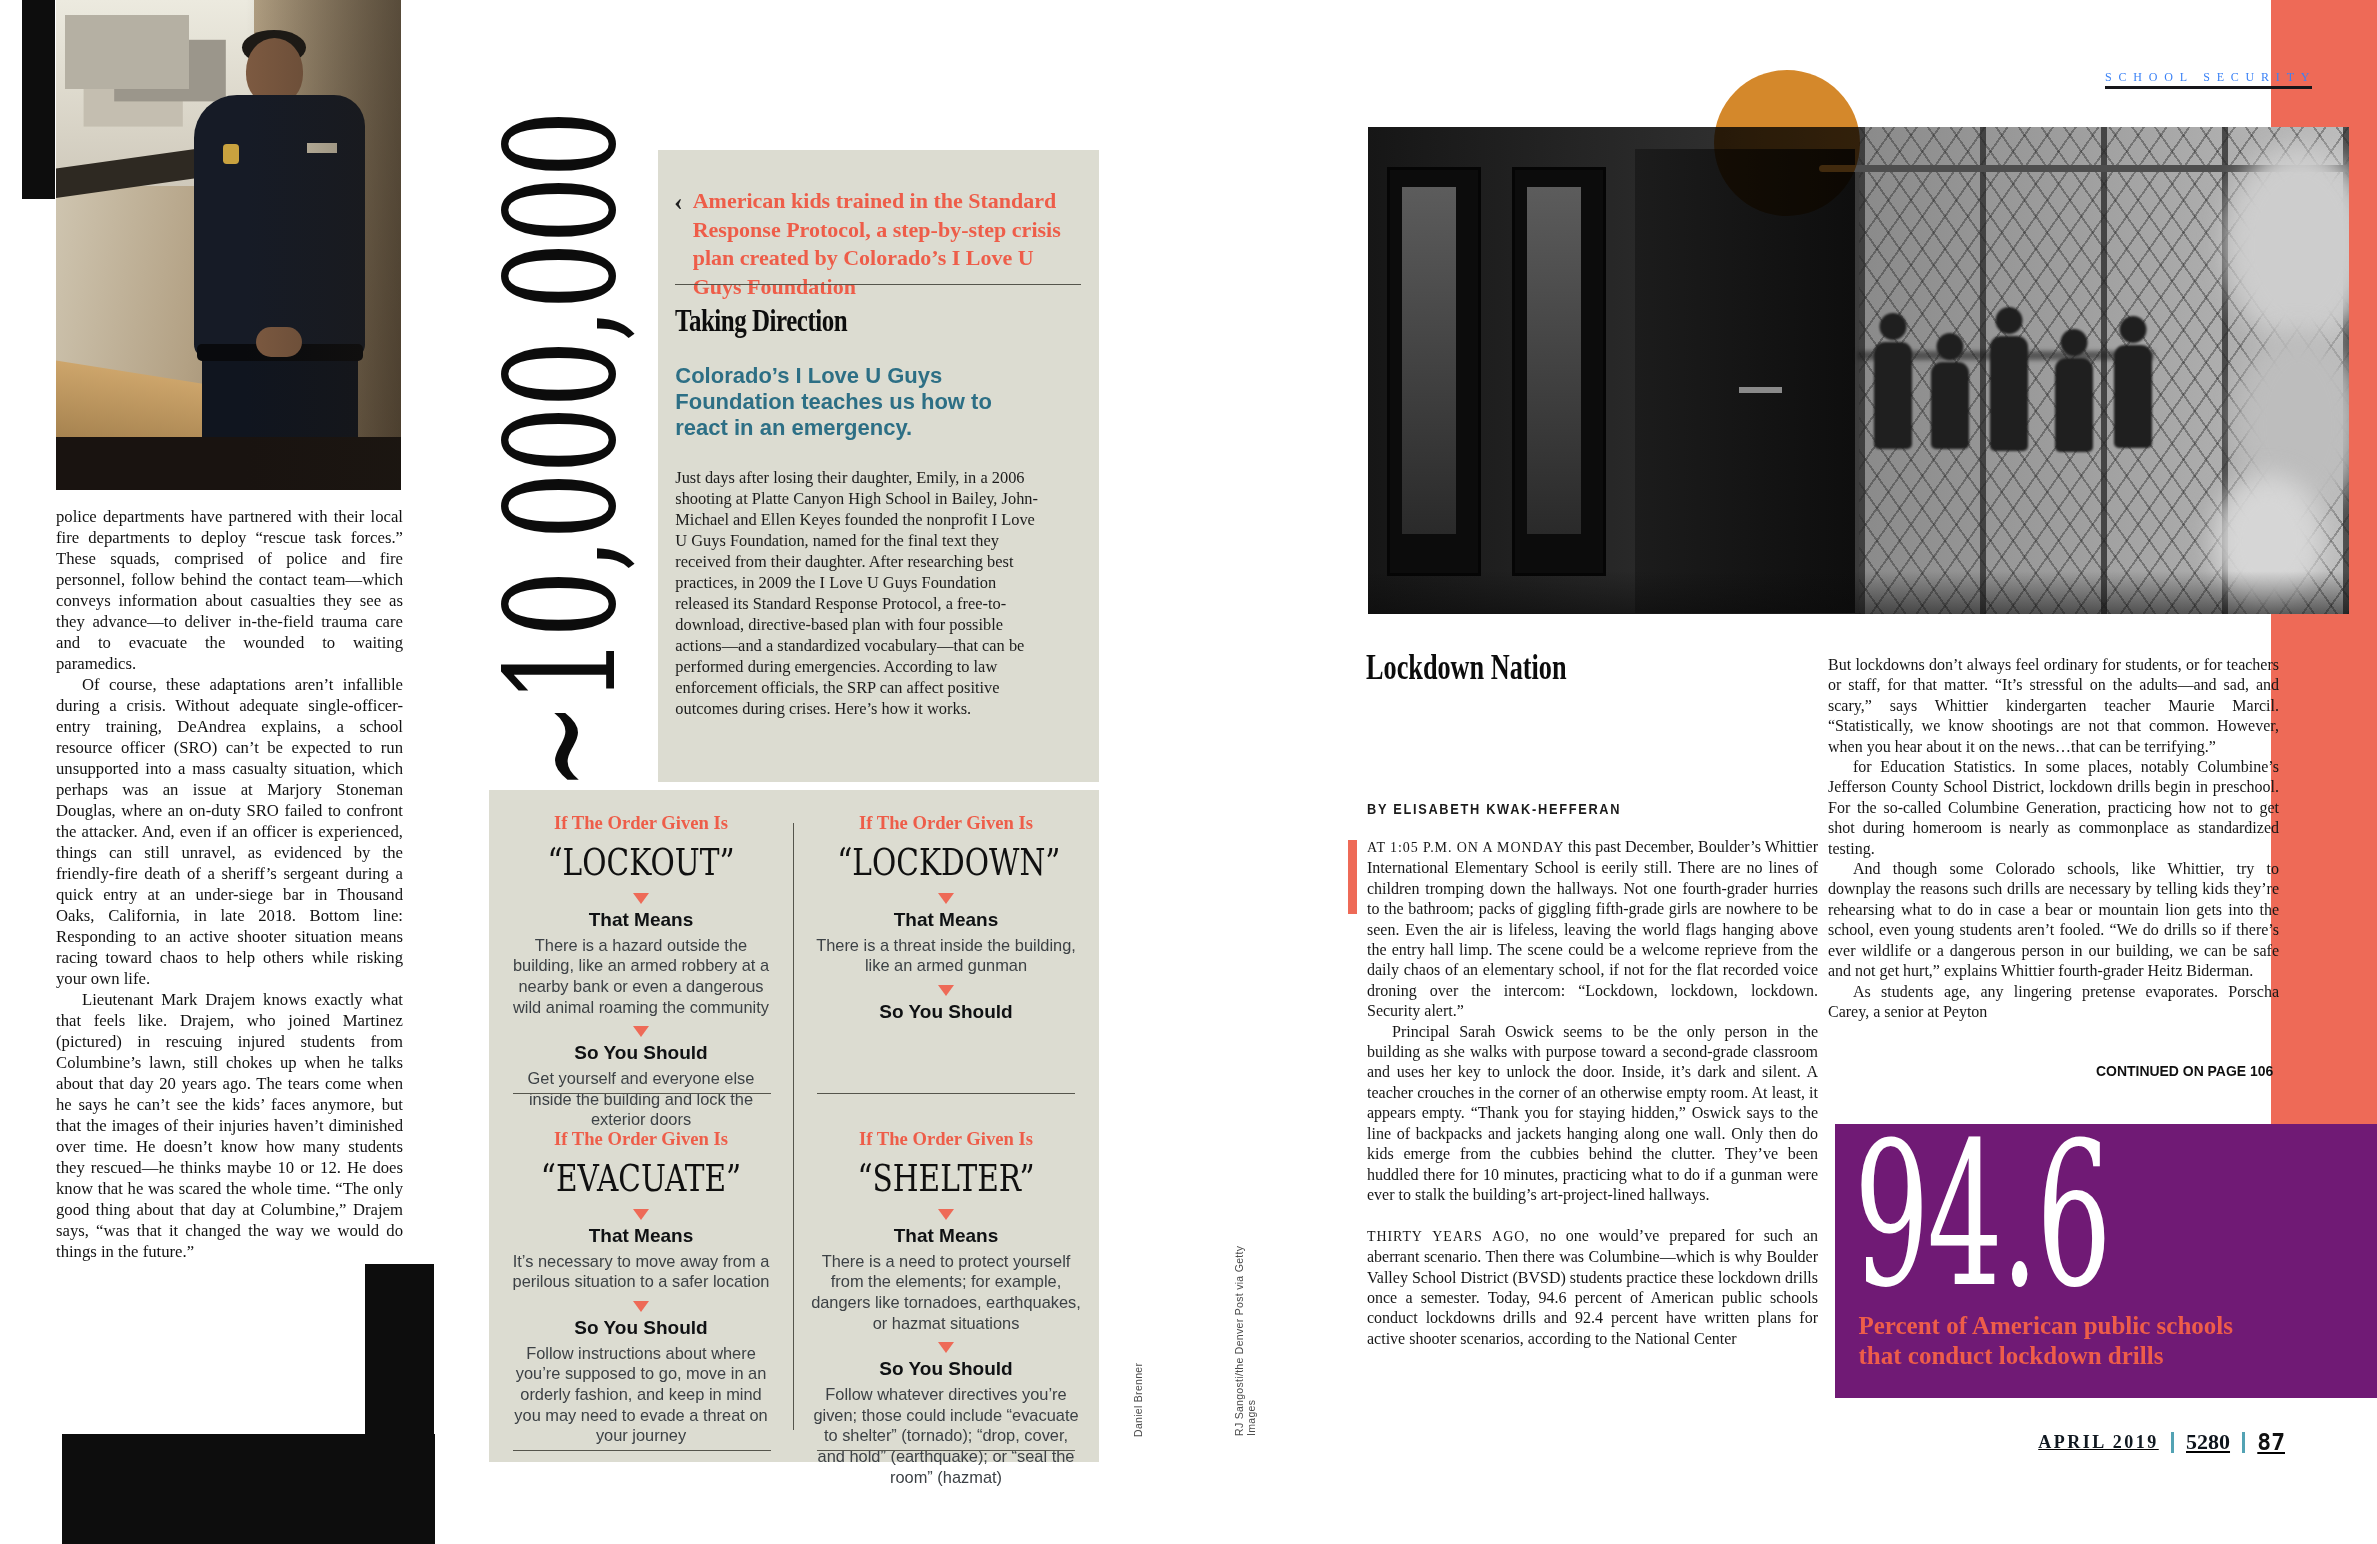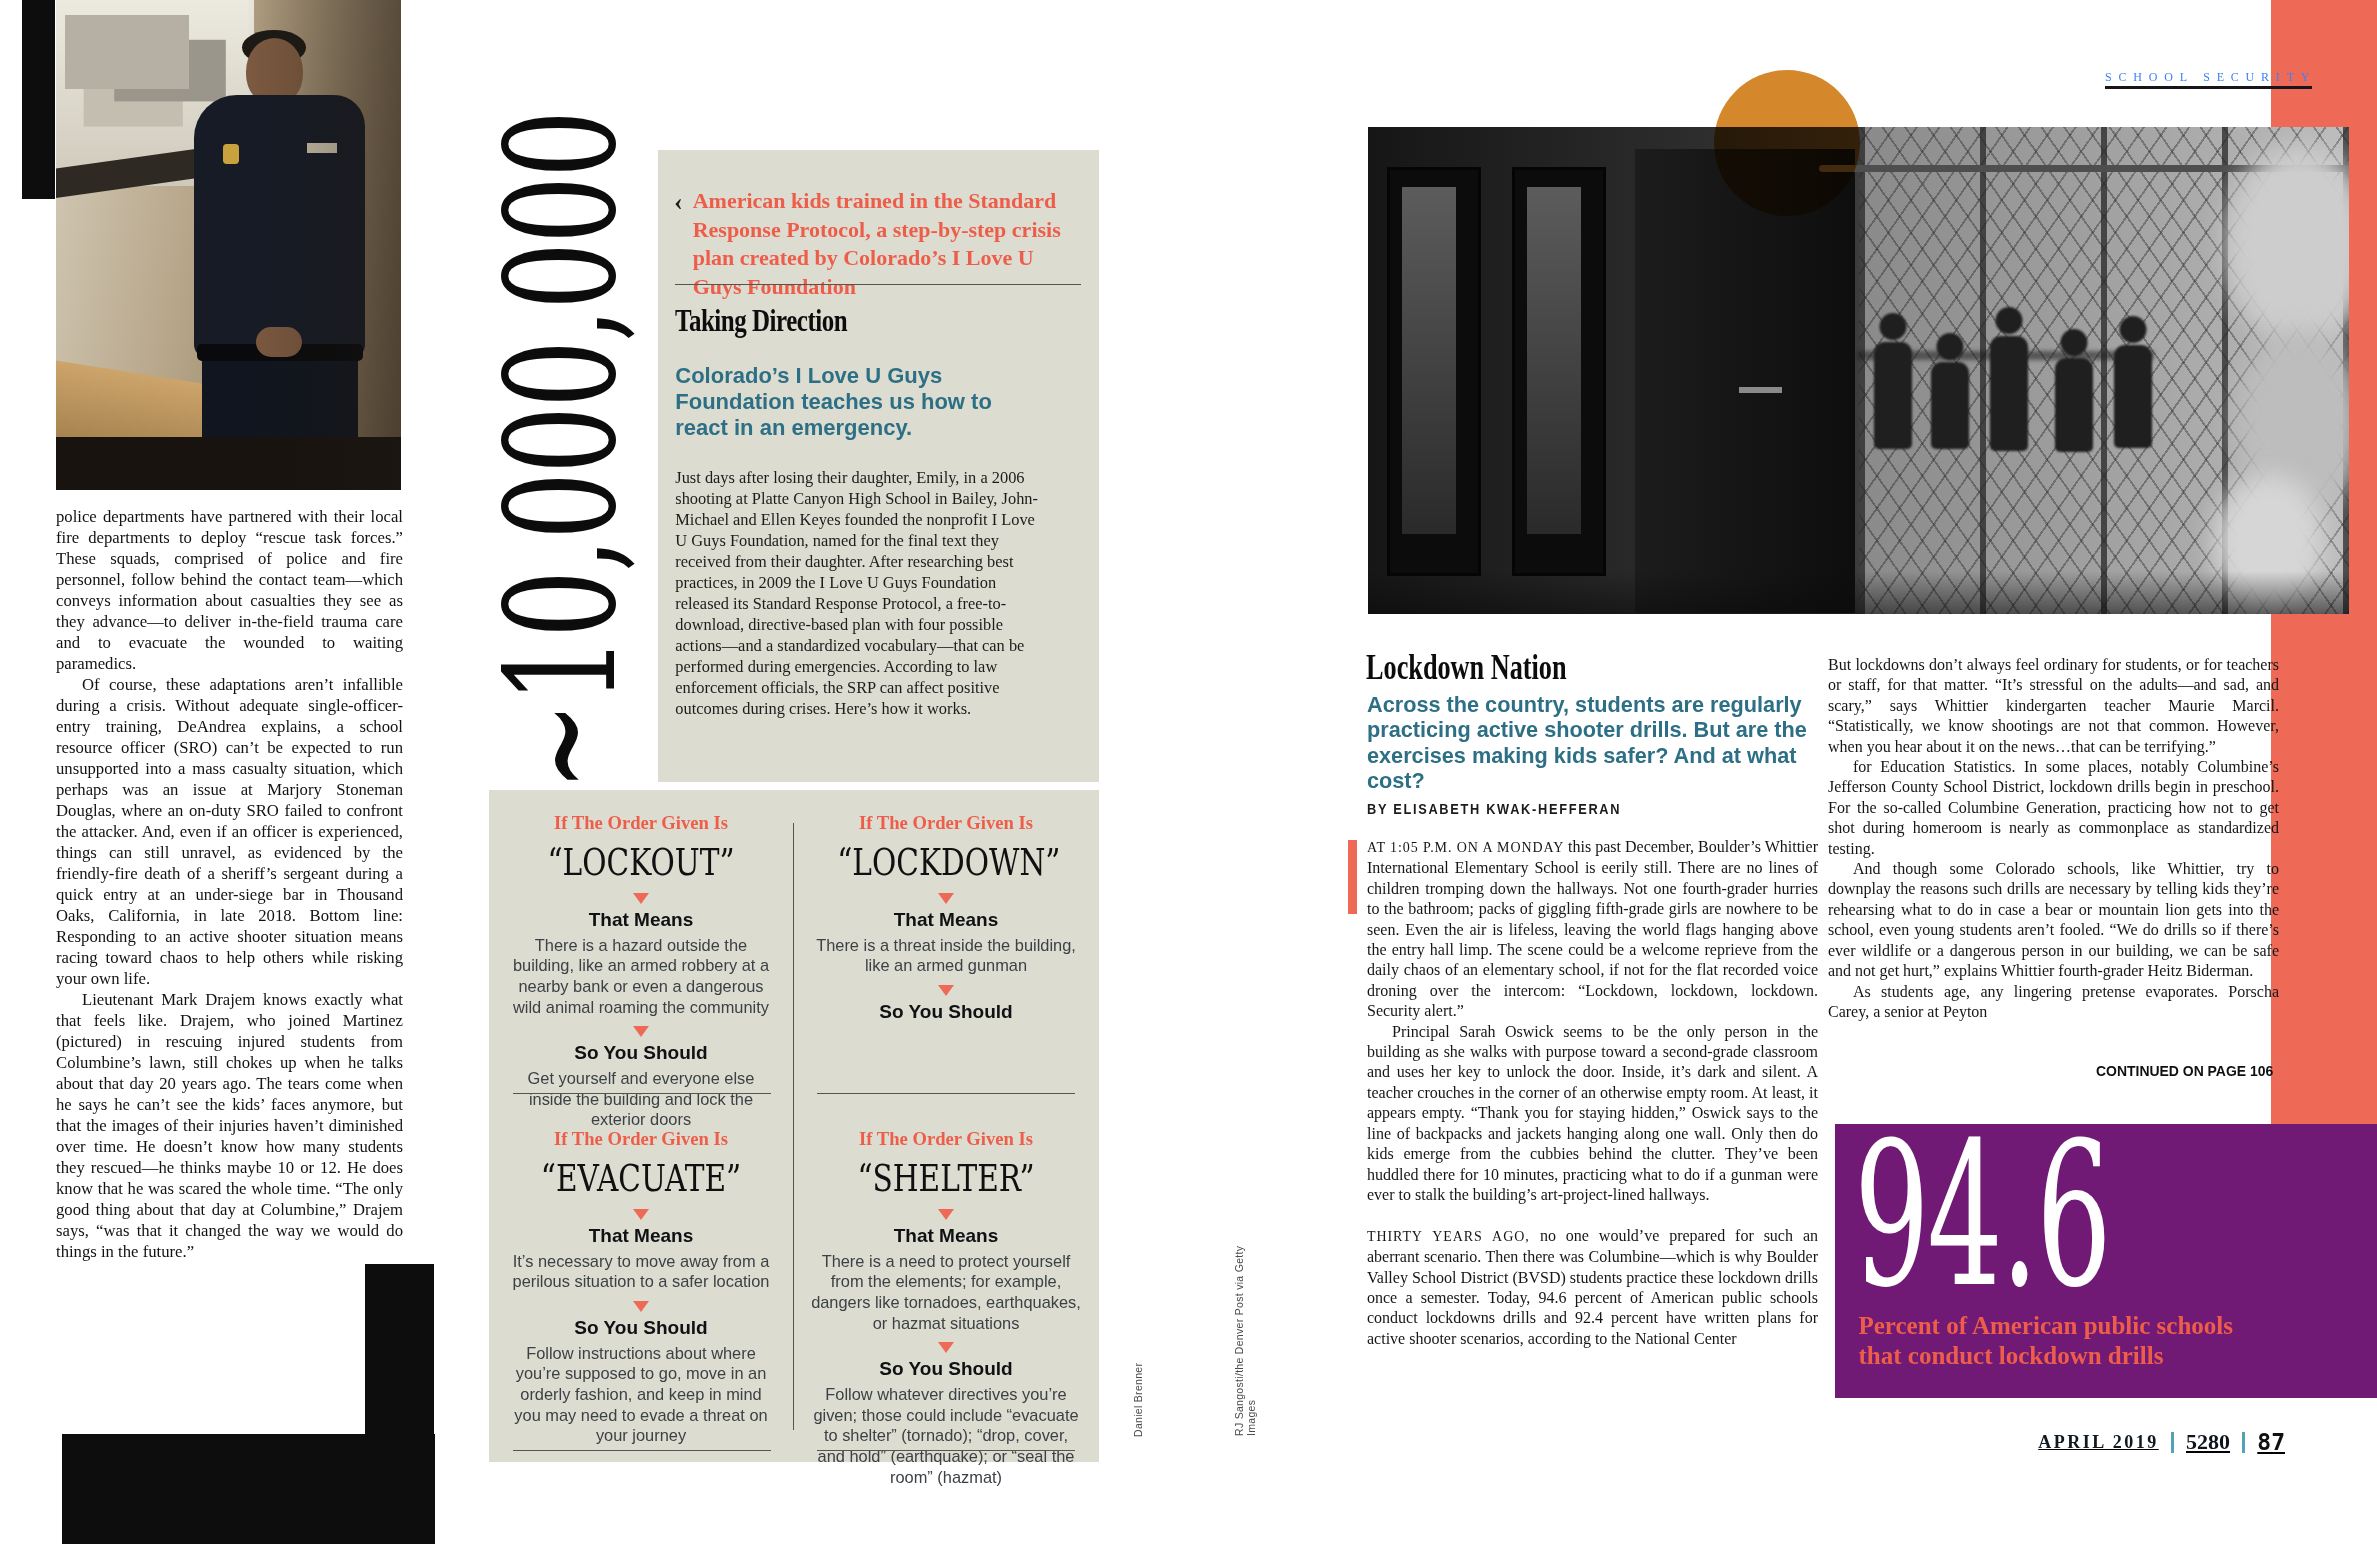--- a/index.html
+++ b/index.html
@@ -302,21 +302,20 @@
     <div class="kid kid5"></div>
     <div class="pf-blob blob1"></div>
     <div class="pf-blob blob2"></div>
     <div class="pf-blob blob3"></div>
     <div class="pf-ground"></div>
   </div>
 
   <div class="circle-overlay"></div>
 
   <div class="ln-title">Lockdown Nation</div>
-  <div class="ln-deck">Across the country, students are regularly practicing active shooter drills. But are the exercises making kids safer? And at what cost?</div>
   <div class="ln-byline">BY ELISABETH KWAK-HEFFERAN</div>
   <div class="ln-tick"></div>
 
   <div class="art-col col1">
     <p><span class="lead">AT 1:05 P.M. ON A MONDAY </span><span>this past December, Boulder’s Whittier International Elementary School is eerily still. There are no lines of children tromping down the hallways. Not one fourth-grader hurries to the bathroom; packs of giggling fifth-grade girls are nowhere to be seen. Even the air is lifeless, leaving the world flags hanging above the entry hall limp. The scene could be a welcome reprieve from the daily chaos of an elementary school, if not for the flat recorded voice droning over the intercom: “Lockdown, lockdown, lockdown. Security alert.”</span></p>
     <p><span>Principal Sarah Oswick seems to be the only person in the building as she walks with purpose toward a second-grade classroom and uses her key to unlock the door. Inside, it’s dark and silent. A teacher crouches in the corner of an otherwise empty room. At least, it appears empty. “Thank you for staying hidden,” Oswick says to the line of backpacks and jackets hanging along one wall. Only then do kids emerge from the cubbies behind the clutter. They’ve been huddled there for 10 minutes, practicing what to do if a gunman were ever to stalk the building’s art-project-lined hallways.</span></p>
     <p class="sectionbreak"><span class="lead">THIRTY YEARS AGO, </span><span>no one would’ve prepared for such an aberrant scenario. Then there was Columbine—which is why Boulder Valley School District (BVSD) students practice these lockdown drills once a semester. Today, 94.6 percent of American public schools conduct lockdowns drills and 92.4 percent have written plans for active shooter scenarios, according to the National Center</span></p>
   </div>
 
   <div class="art-col col2">

